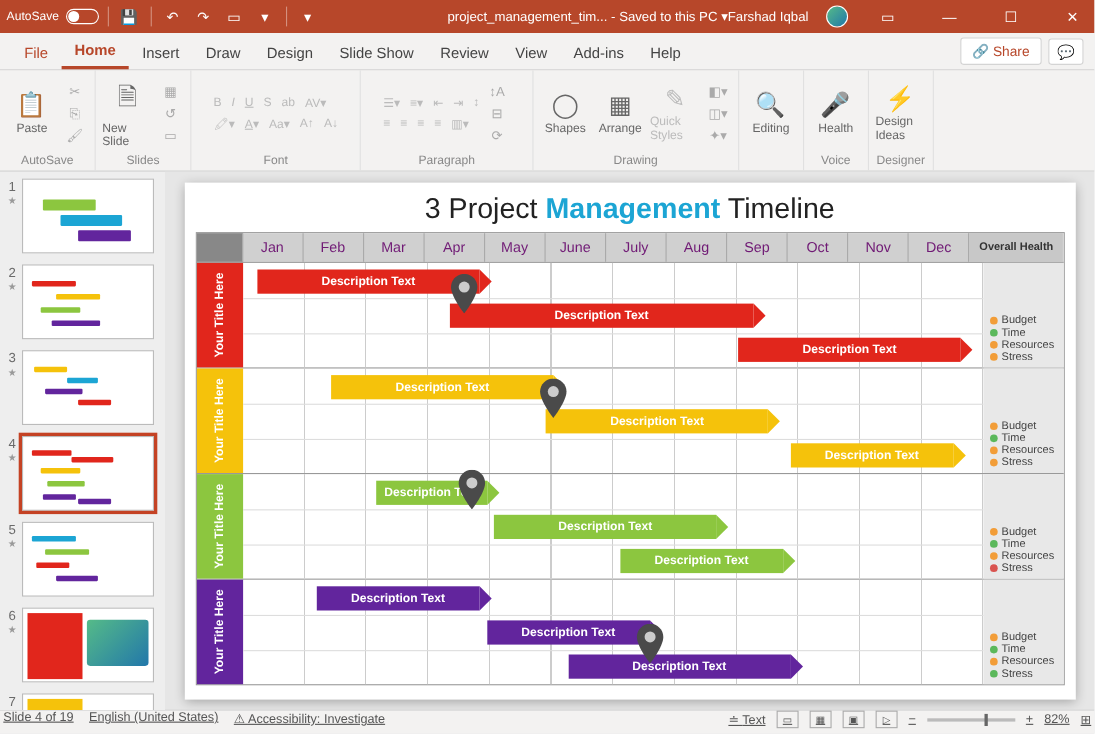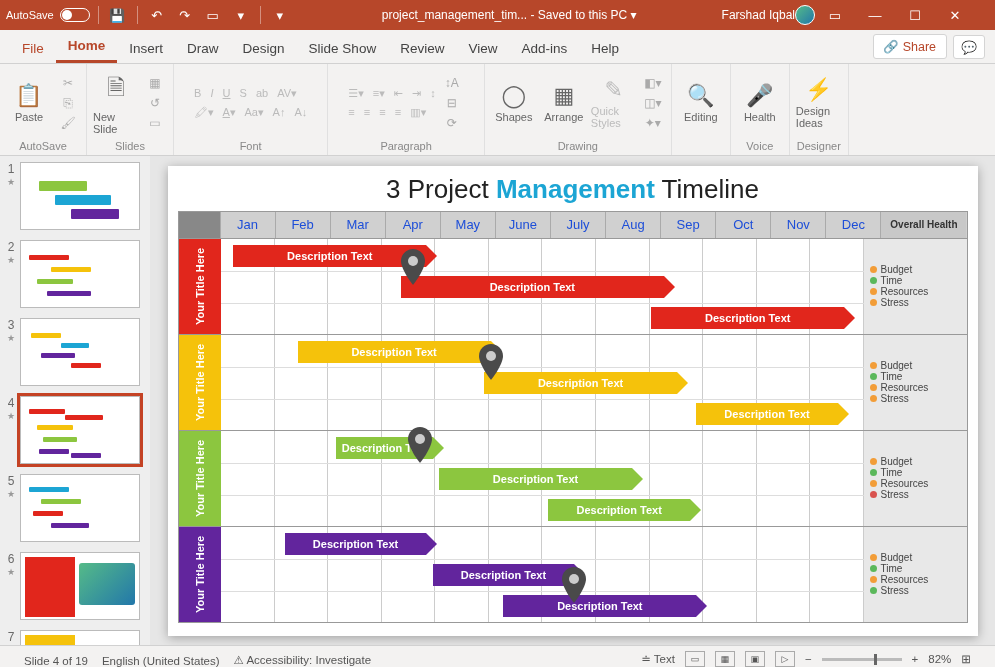--- a/index.html
+++ b/index.html
@@ -4,22 +4,22 @@
 <style>
 * { box-sizing: border-box; margin: 0; padding: 0; font-family: "Segoe UI", sans-serif; }
 body { width: 995px; height: 667px; overflow: hidden; background: #e6e6e6; display: flex; flex-direction: column; }
 .titlebar { height: 30px; background: #b7472a; color: #fff; display: flex; align-items: center; font-size: 12px; }
 .titlebar .left { display: flex; align-items: center; gap: 6px; padding: 0 6px; }
 .autosave-label { font-size: 11px; }
 .autosave-toggle { width: 30px; height: 14px; border: 1px solid #fff; border-radius: 7px; position: relative; }
 .autosave-toggle::before { content: ""; position: absolute; left: 1px; top: 1px; width: 10px; height: 10px; background: #fff; border-radius: 50%; }
 .tb-btn { width: 22px; height: 22px; display: flex; align-items: center; justify-content: center; font-size: 13px; cursor: pointer; }
 .tb-sep { width: 1px; height: 18px; background: rgba(255,255,255,0.4); margin: 0 2px; }
-.titlebar .center { flex: 1; text-align: center; }
-.titlebar .right { display: flex; align-items: center; gap: 0; padding-right: 20px; }
+.titlebar .center { flex: 1; text-align: right; }
+.titlebar .right { display: flex; align-items: center; gap: 16px; padding-right: 0; }
 .avatar { width: 20px; height: 20px; border-radius: 50%; background: linear-gradient(135deg,#5b8,#27a); border: 1px solid #fff; }
 .win-btn { width: 40px; height: 30px; display: flex; align-items: center; justify-content: center; font-size: 13px; cursor: pointer; }
 .tabbar { height: 34px; background: #f3f2f1; display: flex; align-items: flex-end; padding: 0 10px; border-bottom: 1px solid #d1d1d1; }
 .tabbar .tab { padding: 8px 12px 7px; font-size: 13.5px; color: #444; cursor: pointer; }
 .tabbar .tab.file { color: #b7472a; font-weight: 400; }
 .tabbar .tab.active { border-bottom: 3px solid #b7472a; color: #b7472a; font-weight: 600; }
 .tabbar .spacer { flex: 1; }
 .share-btn { border: 1px solid #d4d4d4; padding: 4px 10px; font-size: 12.5px; color: #b7472a; cursor: pointer; background: #fff; border-radius: 3px; margin-bottom: 4px; }
 .comment-btn { width: 32px; height: 24px; border: 1px solid #d4d4d4; margin-left: 6px; margin-bottom: 4px; display: flex; align-items: center; justify-content: center; color: #b7472a; font-size: 13px; cursor: pointer; border-radius: 3px; background:#fff;}
 .ribbon { height: 92px; background: #f3f2f1; display: flex; border-bottom: 1px solid #d1d1d1; font-size: 11px; color: #666; }
@@ -39,44 +39,44 @@
 .thumb-star { color: #999; font-size: 9px; }
 .thumb { width: 120px; height: 68px; background: #fff; border: 1px solid #bbb; position: relative; overflow: hidden; }
 .thumb.active { outline: 3px solid #c44224; }
 .editor { flex: 1; background: #e6e6e6; display: flex; align-items: center; justify-content: center; overflow: auto; }
 .slide { width: 810px; height: 470px; background: #fff; box-shadow: 0 2px 10px rgba(0,0,0,0.3); position: relative; overflow: hidden; }
 .slide-title { text-align: center; font-size: 26px; padding: 8px 0 6px; color: #222; }
 .slide-title .accent { color: #1ca5d4; font-weight: 600; }
 .timeline { width: 790px; margin: 0 auto; border: 1px solid #999; }
 .thead { display: flex; background: #d0d0d0; }
 .th-corner { width: 42px; height: 26px; background: #888; border-right: 1px solid #aaa; }
-.th-month { flex: 1; text-align: center; font-size: 13px; line-height: 26px; border-right: 1px solid #aaa; color: #1d4ed8; }
+.th-month { flex: 1; text-align: center; font-size: 13px; line-height: 26px; border-right: 1px solid #aaa; color: #701a75; }
 .th-health { width: 85px; font-size: 10px; font-weight: 600; text-align: center; line-height: 26px; background: #c8c8c8; color:#333;}
 .track { display: flex; height: 96px; border-top: 1px solid #999; }
 .track-label { width: 42px; display: flex; align-items: center; justify-content: center; writing-mode: vertical-rl; transform: rotate(180deg); font-size: 11px; color: #fff; font-weight: 600; text-align: center; }
 .track-body { flex: 1; position: relative; background: repeating-linear-gradient(to right, transparent, transparent calc(100%/12 - 1px), #ccc calc(100%/12 - 1px), #ccc calc(100%/12)); }
 .hline { position: absolute; left: 0; right: 0; height: 1px; background: #ddd; }
 .bar { position: absolute; height: 22px; display: flex; align-items: center; justify-content: center; color: #fff; font-size: 11px; font-weight: 600; }
 .bar::after { content: ""; position: absolute; right: -11px; top: 0; border-top: 11px solid transparent; border-bottom: 11px solid transparent; border-left: 11px solid currentColor; }
 .c-red { background: #e1261c; color: #e1261c; }
 .c-red .btxt { color: #fff; }
 .c-yel { background: #f5c20b; color: #f5c20b; }
 .c-yel .btxt { color: #fff; }
 .c-grn { background: #8cc63f; color: #8cc63f; }
 .c-grn .btxt { color: #fff; }
 .c-pur { background: #62259d; color: #62259d; }
 .c-pur .btxt { color: #fff; }
 .btxt { position: relative; z-index: 1; }
 .marker { position: absolute; width: 26px; height: 36px; top: -7px; z-index: 5; }
 .marker svg { width: 100%; height: 100%; }
-.health { width: 103px; background: #e8e8e8; padding: 4px 6px; font-size: 10px; color: #444; display: flex; flex-direction: column; justify-content: center; }
+.health { width: 73px; background: #e8e8e8; padding: 4px 6px; font-size: 10px; color: #444; display: flex; flex-direction: column; justify-content: flex-end; }
 .health div { display: flex; align-items: center; gap: 4px; }
 .dot { width: 7px; height: 7px; border-radius: 50%; }
 .d-o { background: #f29d38; } .d-g { background: #5bb85b; } .d-r { background: #d9534f; }
-.statusbar { height: 22px; background: #f3f2f1; border-top: 1px solid #d1d1d1; display: flex; align-items: flex-end; font-size: 11.5px; color: #555; padding: 0 24px; gap: 14px; }
+.statusbar { height: 22px; background: #f3f2f1; border-top: 1px solid #d1d1d1; display: flex; align-items: flex-start; font-size: 11.5px; color: #555; padding: 0 3px; gap: 14px; text-decoration: underline; }
 .statusbar .right { margin-left: auto; display: flex; align-items: center; gap: 10px; }
 .zoom-slider { width: 80px; height: 3px; background: #bbb; position: relative; }
 .zoom-slider::before { content: ""; position: absolute; left: 65%; top: -4px; width: 3px; height: 11px; background: #666; }
 .view-btn { width: 20px; height: 16px; border: 1px solid #aaa; display:flex;align-items:center;justify-content:center; font-size:9px; cursor:pointer; }
 
 .mini-line { position: absolute; height: 5px; border-radius: 1px; }
 </style>
 </head>
 <body>
 

